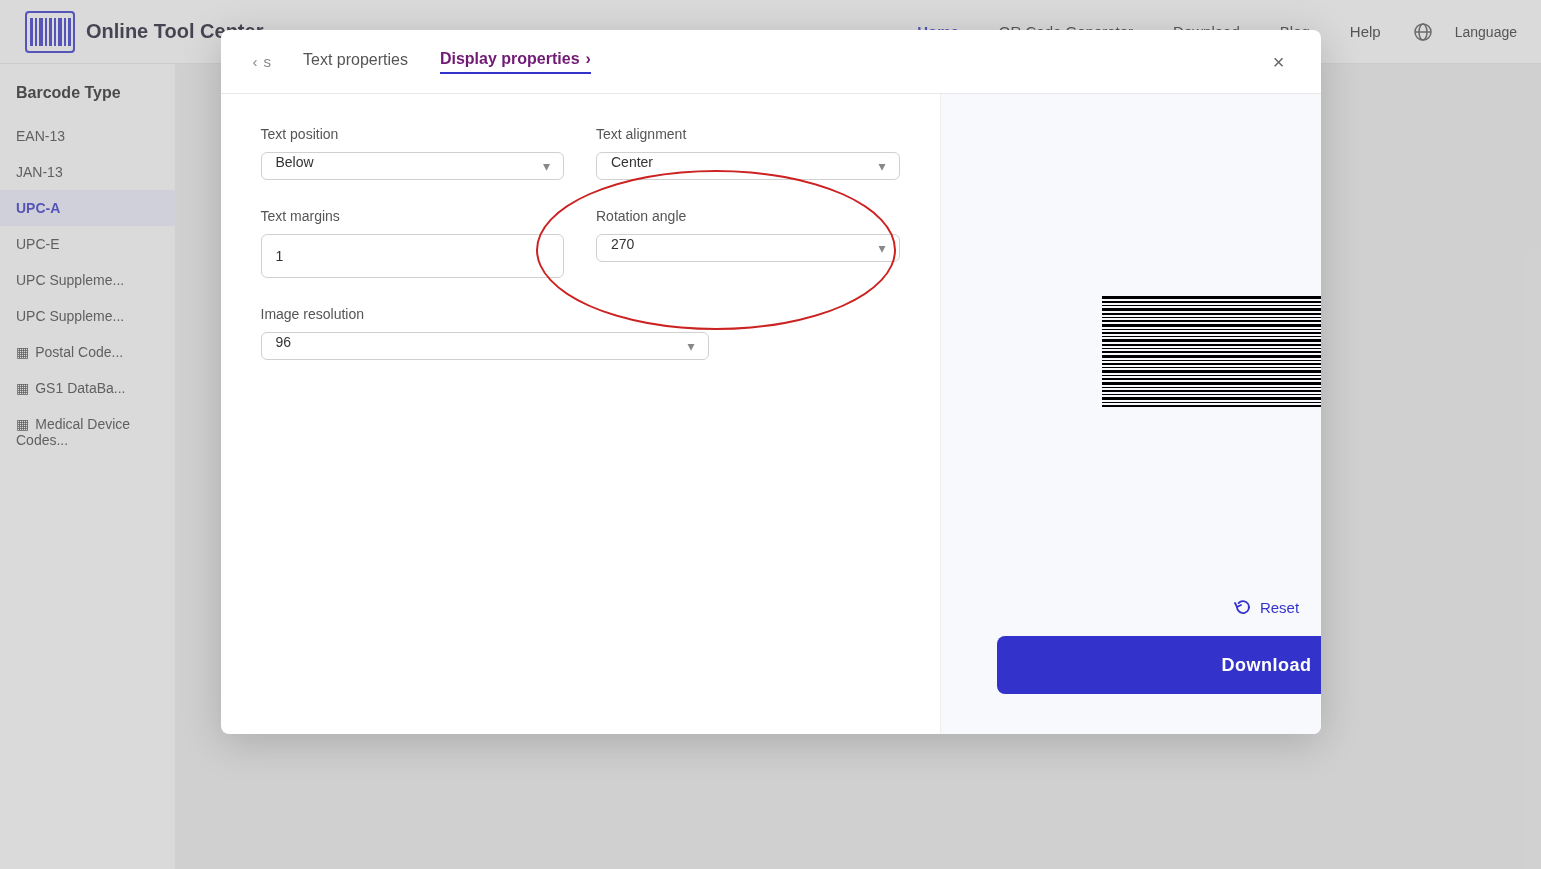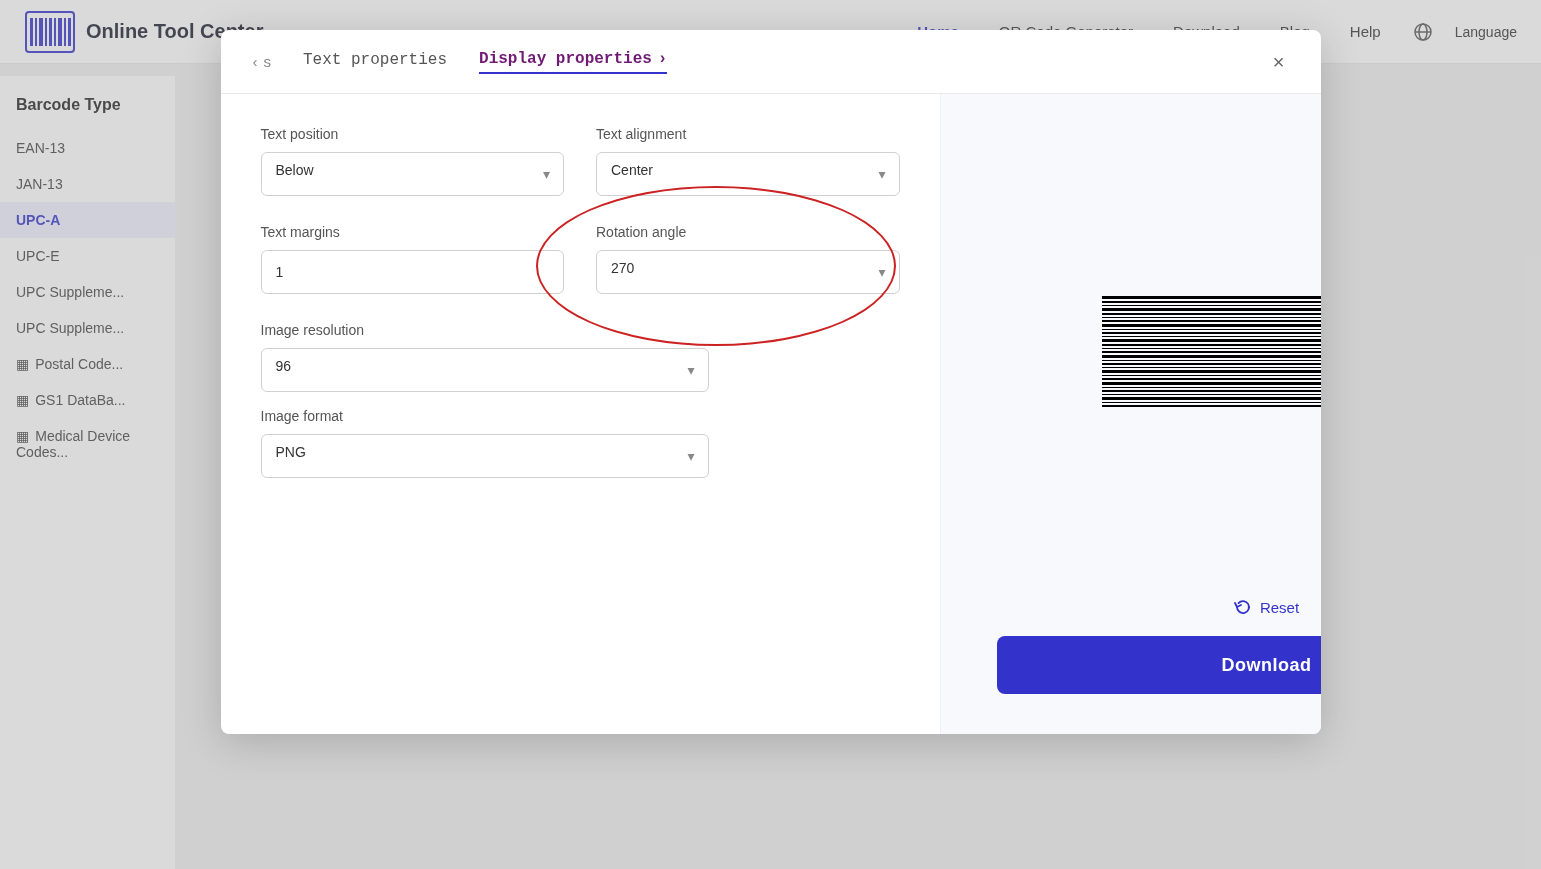--- a/index.html
+++ b/index.html
@@ -57,21 +57,21 @@
       display: flex;
       align-items: center;
       gap: 22px;
       font-size: 14px;
       color: #333;
       cursor: pointer;
     }
 
     .sidebar-bg {
       position: absolute;
-      top: 76px;
+      top: 64px;
       left: 0;
       width: 175px;
       background: white;
       bottom: 0;
       padding: 20px 0;
       z-index: 1;
     }
     .sidebar-title {
       font-size: 16px;
       font-weight: 600;
@@ -132,21 +132,20 @@
       gap: 32px;
     }
     .modal-tab {
       font-size: 16px;
       color: #555;
       cursor: pointer;
       padding-bottom: 4px;
       display: flex;
       align-items: center;
       gap: 6px;
-      font-family: Liberation Mono, monospace;
     }
     .modal-tab.active {
       color: #701a75;
       border-bottom: 2px solid #3333cc;
       font-weight: 600;
     }
     .modal-tab-prev {
       display: flex;
       align-items: center;
       gap: 6px;
@@ -188,21 +187,21 @@
 
     .form-label {
       font-size: 14px;
       color: #555;
       margin-bottom: 10px;
       display: block;
     }
 
     .form-select {
       width: 100%;
-      height: 44px;
+      height: 28px;
       border: 1px solid #d0d0d0;
       border-radius: 6px;
       padding: 0 36px 8px 14px;
       font-size: 14px;
       color: #333;
       background: white;
       appearance: none;
       -webkit-appearance: none;
       cursor: pointer;
       position: relative;
@@ -427,31 +426,20 @@
           <div class="select-wrapper">
             <select class="form-select">
               <option>72</option>
               <option selected="">96</option>
               <option>150</option>
               <option>300</option>
             </select>
           </div>
         </div>
 
-        <div class="form-group" style="max-width: 448px;">
-          <label class="form-label">Image format</label>
-          <div class="select-wrapper">
-            <select class="form-select">
-              <option selected="">PNG</option>
-              <option>JPEG</option>
-              <option>SVG</option>
-              <option>BMP</option>
-            </select>
-          </div>
-        </div>
       </div>
 
       <div class="modal-right">
         <div class="barcode-preview">
 
           <svg class="barcode-rotated" width="120" height="330" viewBox="0 0 120 330">
 
             <rect x="5" y="0" width="2" height="290" fill="black"></rect>
             <rect x="9" y="0" width="1" height="290" fill="black"></rect>
             <rect x="12" y="0" width="3" height="290" fill="black"></rect>

